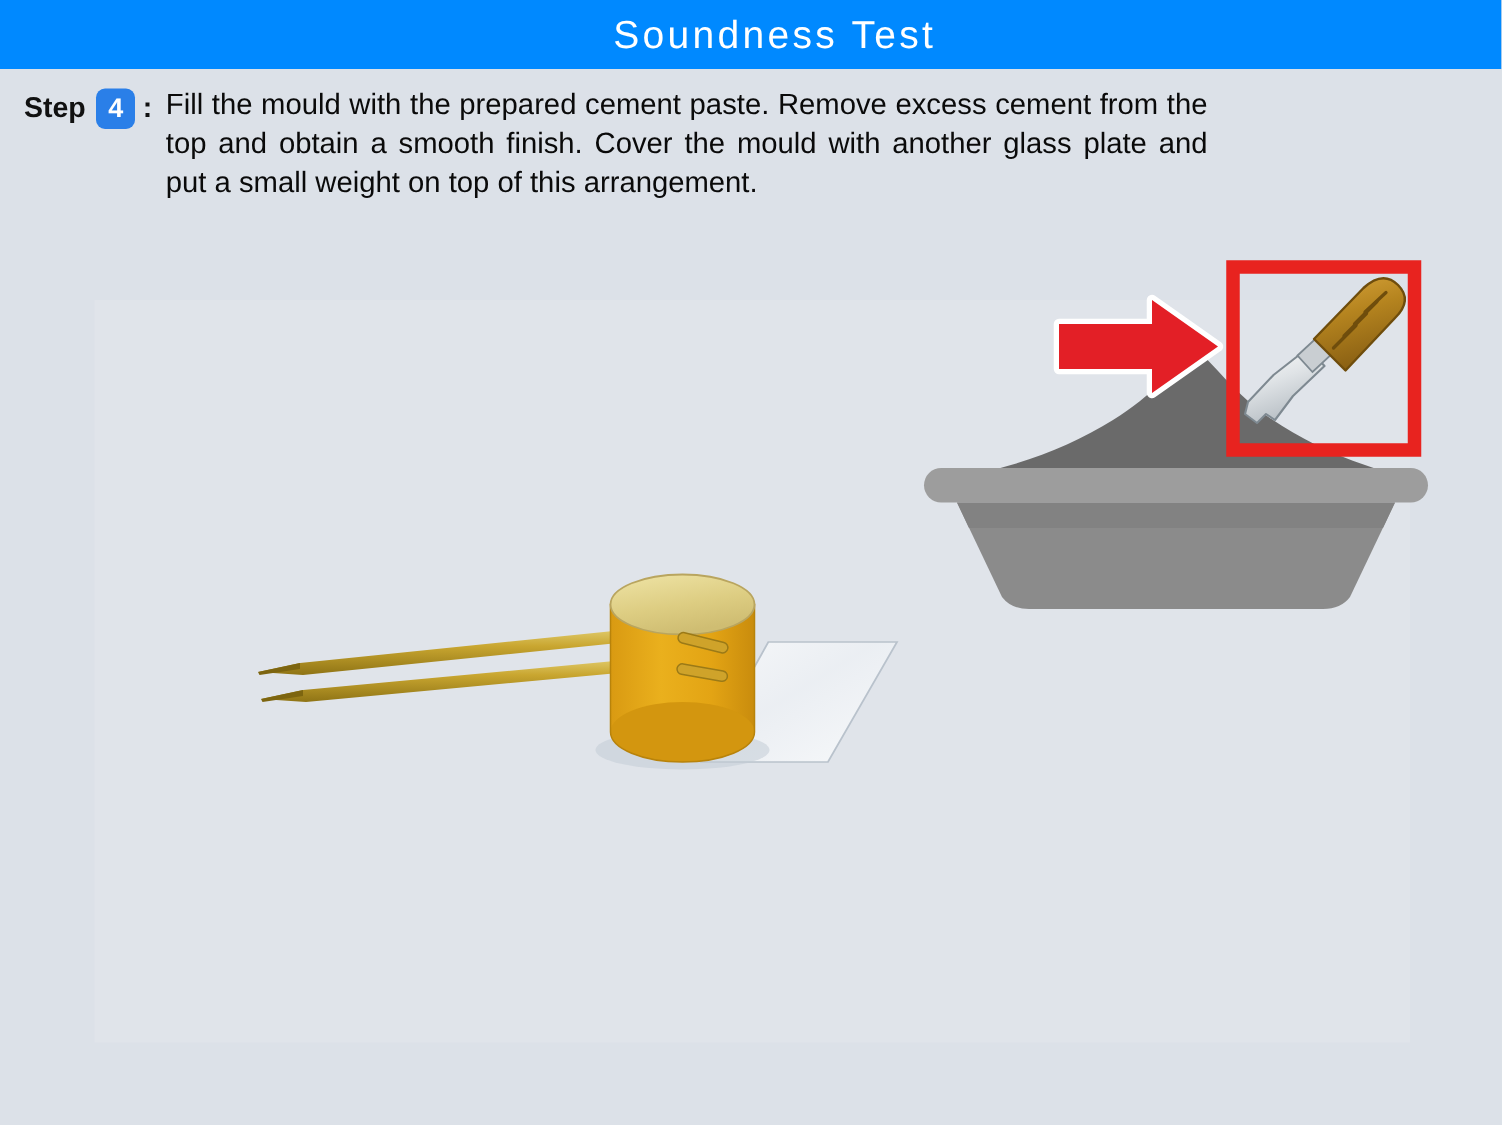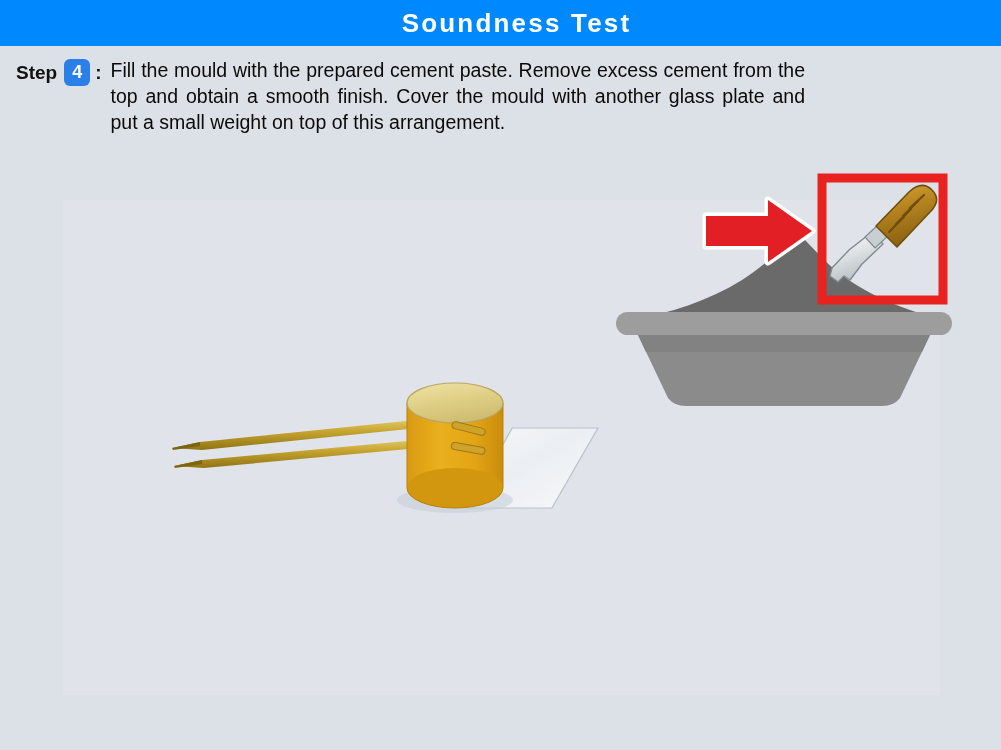--- a/index.html
+++ b/index.html
@@ -27,21 +27,21 @@
     width: 1001px;
     height: 46px;
     background: #0089ff;
     display: flex;
     align-items: center;
     justify-content: center;
   }
   .title-text {
     color: #ffffff;
     font-size: 26px;
-    font-weight: bold;
+    font-weight: normal;
     letter-spacing: 2.2px;
     font-family: "Liberation Sans", sans-serif;
     line-height: 1;
     margin-left: 32px;
   }
 
   
   .instruction {
     position: absolute;
     left: 0; top: 46px;

